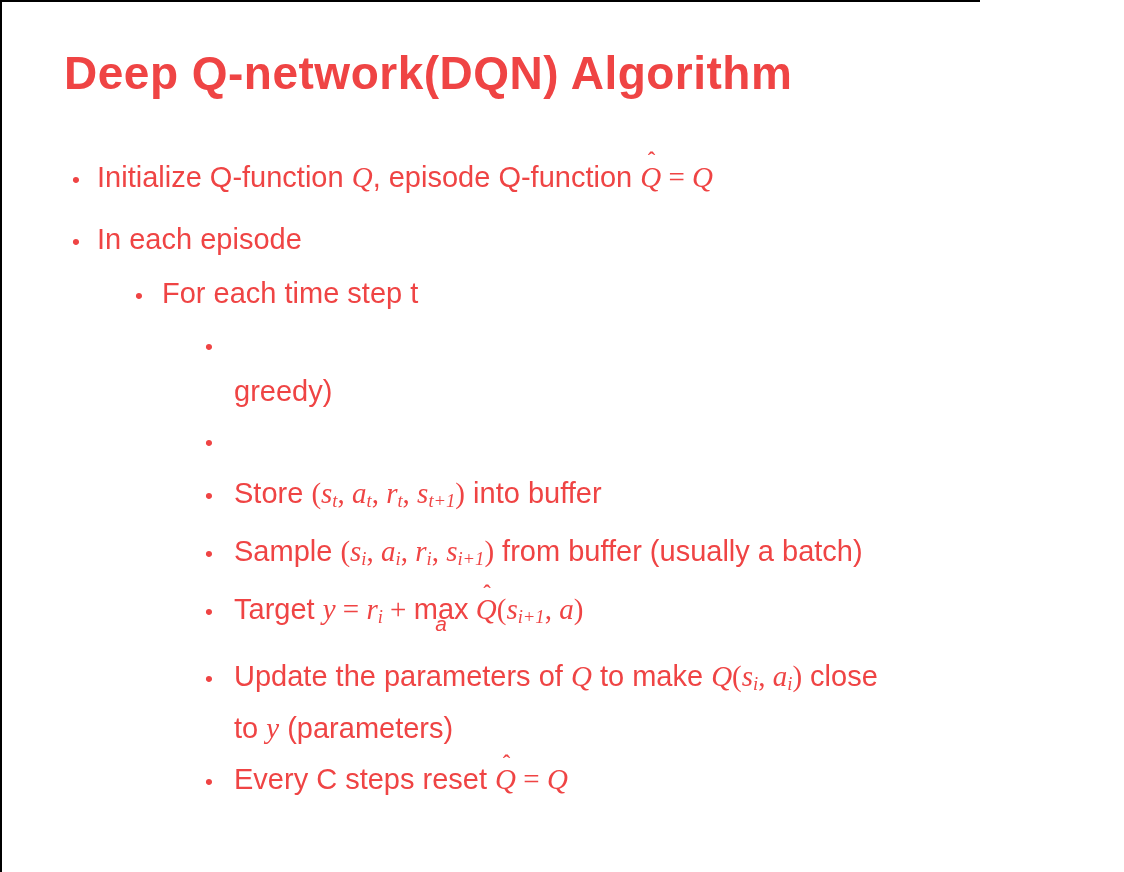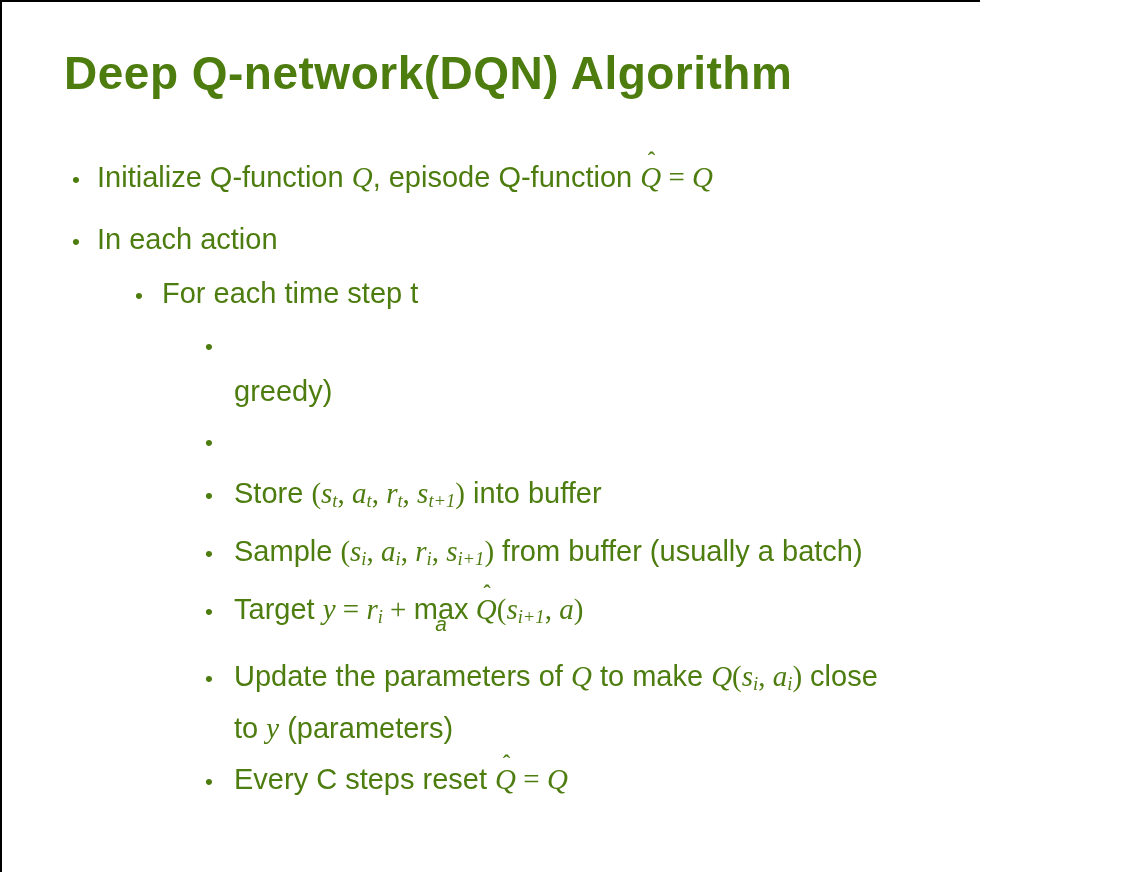--- a/index.html
+++ b/index.html
@@ -5,21 +5,21 @@
   html, body { margin: 0; padding: 0; background: #ffffff; }
 
   .slide {
     position: relative;
     width: 980px;
     height: 872px;
     box-sizing: border-box;
     background: #ffffff;
     border-left: 2px solid #000000;
     border-top: 2px solid #000000;
-    color: #4d7c0f;
+    color: #ef4444;
     font-family: "Liberation Sans", sans-serif;
     overflow: hidden;
   }
 
   .title {
     position: absolute;
     left: 62px;
     top: 44px;
     margin: 0;
     font-size: 46px;
@@ -107,21 +107,21 @@
 
 <div class="slide">
   <h1 class="title">Deep Q-network(DQN) Algorithm</h1>
   <div class="content">
       <div class="line ind1 nb1 first">
         <span class="bullet">•</span>
         <span class="ltext"><span class="seg-n">Initialize Q-function </span><span class="seg-i">Q</span><span class="seg-n">, episode Q-function </span><span class="seg-hat"><span class="hat-caret">ˆ</span>Q</span><span class="seg-m"> = </span><span class="seg-i">Q</span></span>
       </div>
       <div class="line ind1 nb1">
         <span class="bullet">•</span>
-        <span class="ltext"><span class="seg-n">In each action</span></span>
+        <span class="ltext"><span class="seg-n">In each episode</span></span>
       </div>
       <div class="line ind2 nb2">
         <span class="bullet">•</span>
         <span class="ltext"><span class="seg-n">For each time step t</span></span>
       </div>
       <div class="line ind3 nb3">
         <span class="bullet">•</span>
       </div>
       <div class="line ind3 cont">
         <span class="ltext"><span class="seg-n">greedy)</span></span>

